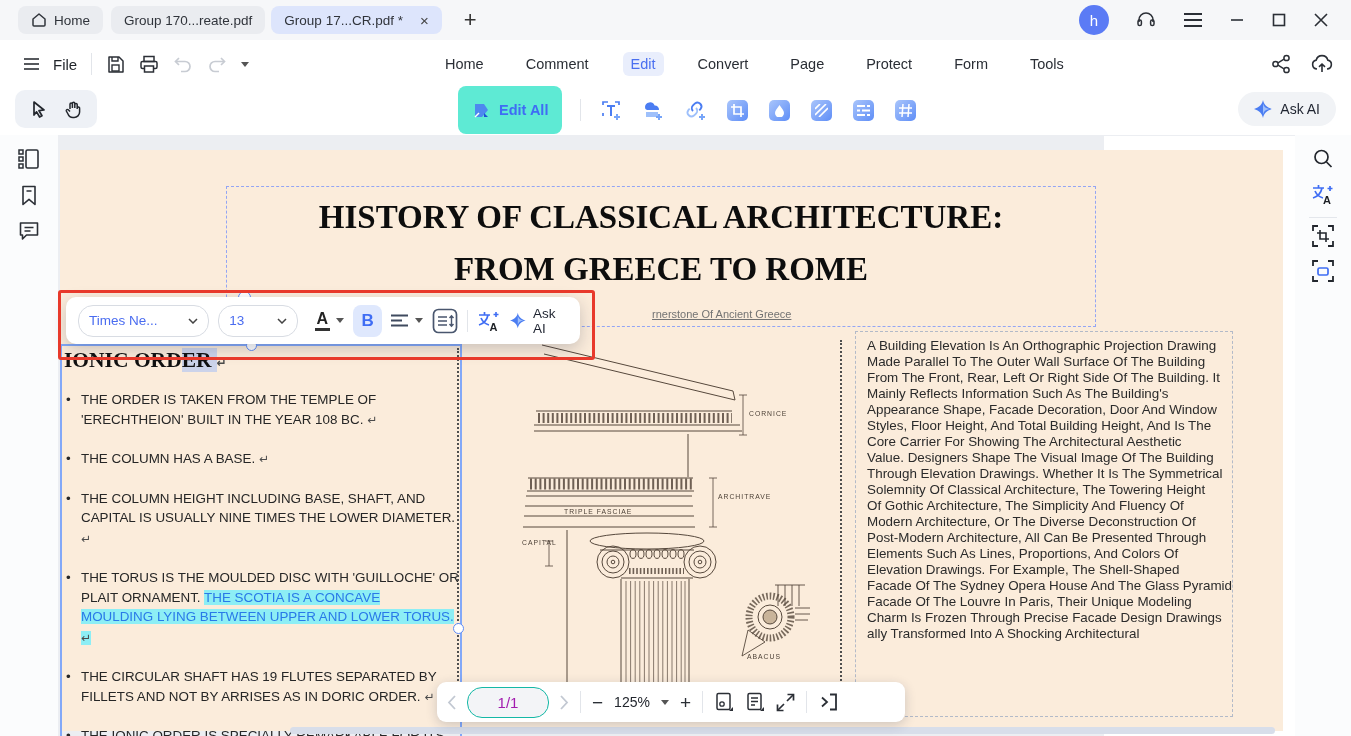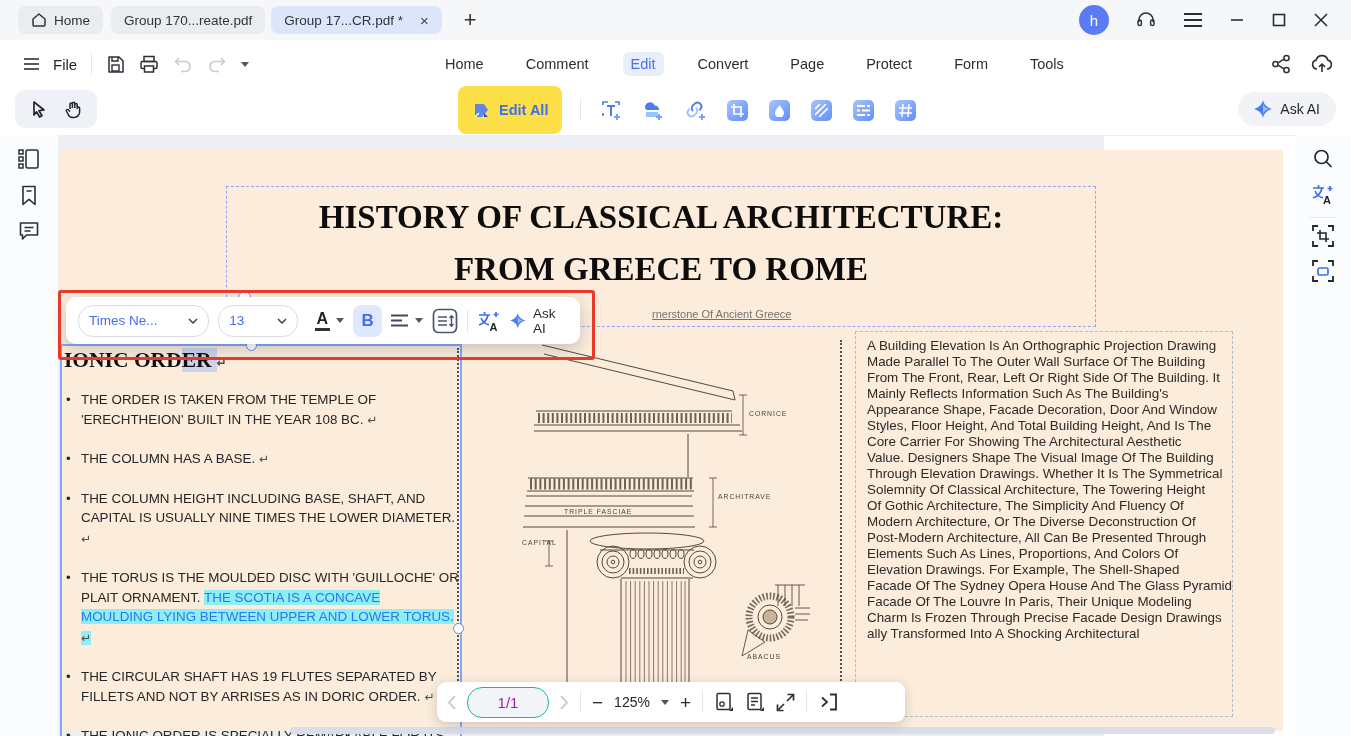--- a/index.html
+++ b/index.html
@@ -24,21 +24,21 @@
   .vdiv{width:1px;height:22px;background:#e2e5ea;}
   .menus{position:absolute;left:437px;top:0;height:48px;display:flex;align-items:center;gap:26px;font-size:14.5px;color:#2a2e35;}
   .menus .mi{padding:4px 8px;border-radius:6px;}
   .menus .mi.active{color:#4a6ff0;background:#e9eefc;}
   .mr-right{position:absolute;right:18px;top:0;height:48px;display:flex;align-items:center;gap:20px;}
 
   
   .toolrow{position:absolute;left:0;top:88px;width:1351px;height:47px;background:#fff;border-bottom:1px solid #eceef2;}
   .selpill{position:absolute;left:15px;top:2px;width:82px;height:38px;background:#eef1f6;border-radius:10px;display:flex;align-items:center;justify-content:center;gap:16px;}
   .centerbar{position:absolute;left:458px;top:2px;height:40px;display:flex;align-items:center;gap:18px;}
-  .editall{height:34px;border-radius:8px;background:#fde047;display:flex;align-items:center;gap:8px;padding:7px 14px;color:#3f6df4;font-size:14.5px;font-weight:bold;}
+  .editall{height:34px;border-radius:8px;background:#5eead4;display:flex;align-items:center;gap:8px;padding:7px 14px;color:#3f6df4;font-size:14.5px;font-weight:bold;}
   .tbi{width:24px;height:24px;display:flex;align-items:center;justify-content:center;}
   .gradsq{width:21px;height:21px;border-radius:5px;background:linear-gradient(135deg,#a9c5fb,#5f8ef7);display:flex;align-items:center;justify-content:center;color:#fff;}
   .askai{position:absolute;right:15px;top:4px;height:34px;border-radius:17px;background:#f1f3f6;display:flex;align-items:center;gap:8px;padding:0 16px;font-size:14px;color:#1f2430;}
 
   
   .lrail{position:absolute;left:0;top:135px;width:58px;height:601px;background:#fbfcfd;}
   .rrail{position:absolute;right:0;top:135px;width:56px;height:601px;background:#fbfcfd;}
   .railic{position:absolute;left:50%;transform:translateX(-50%);}
 
   

